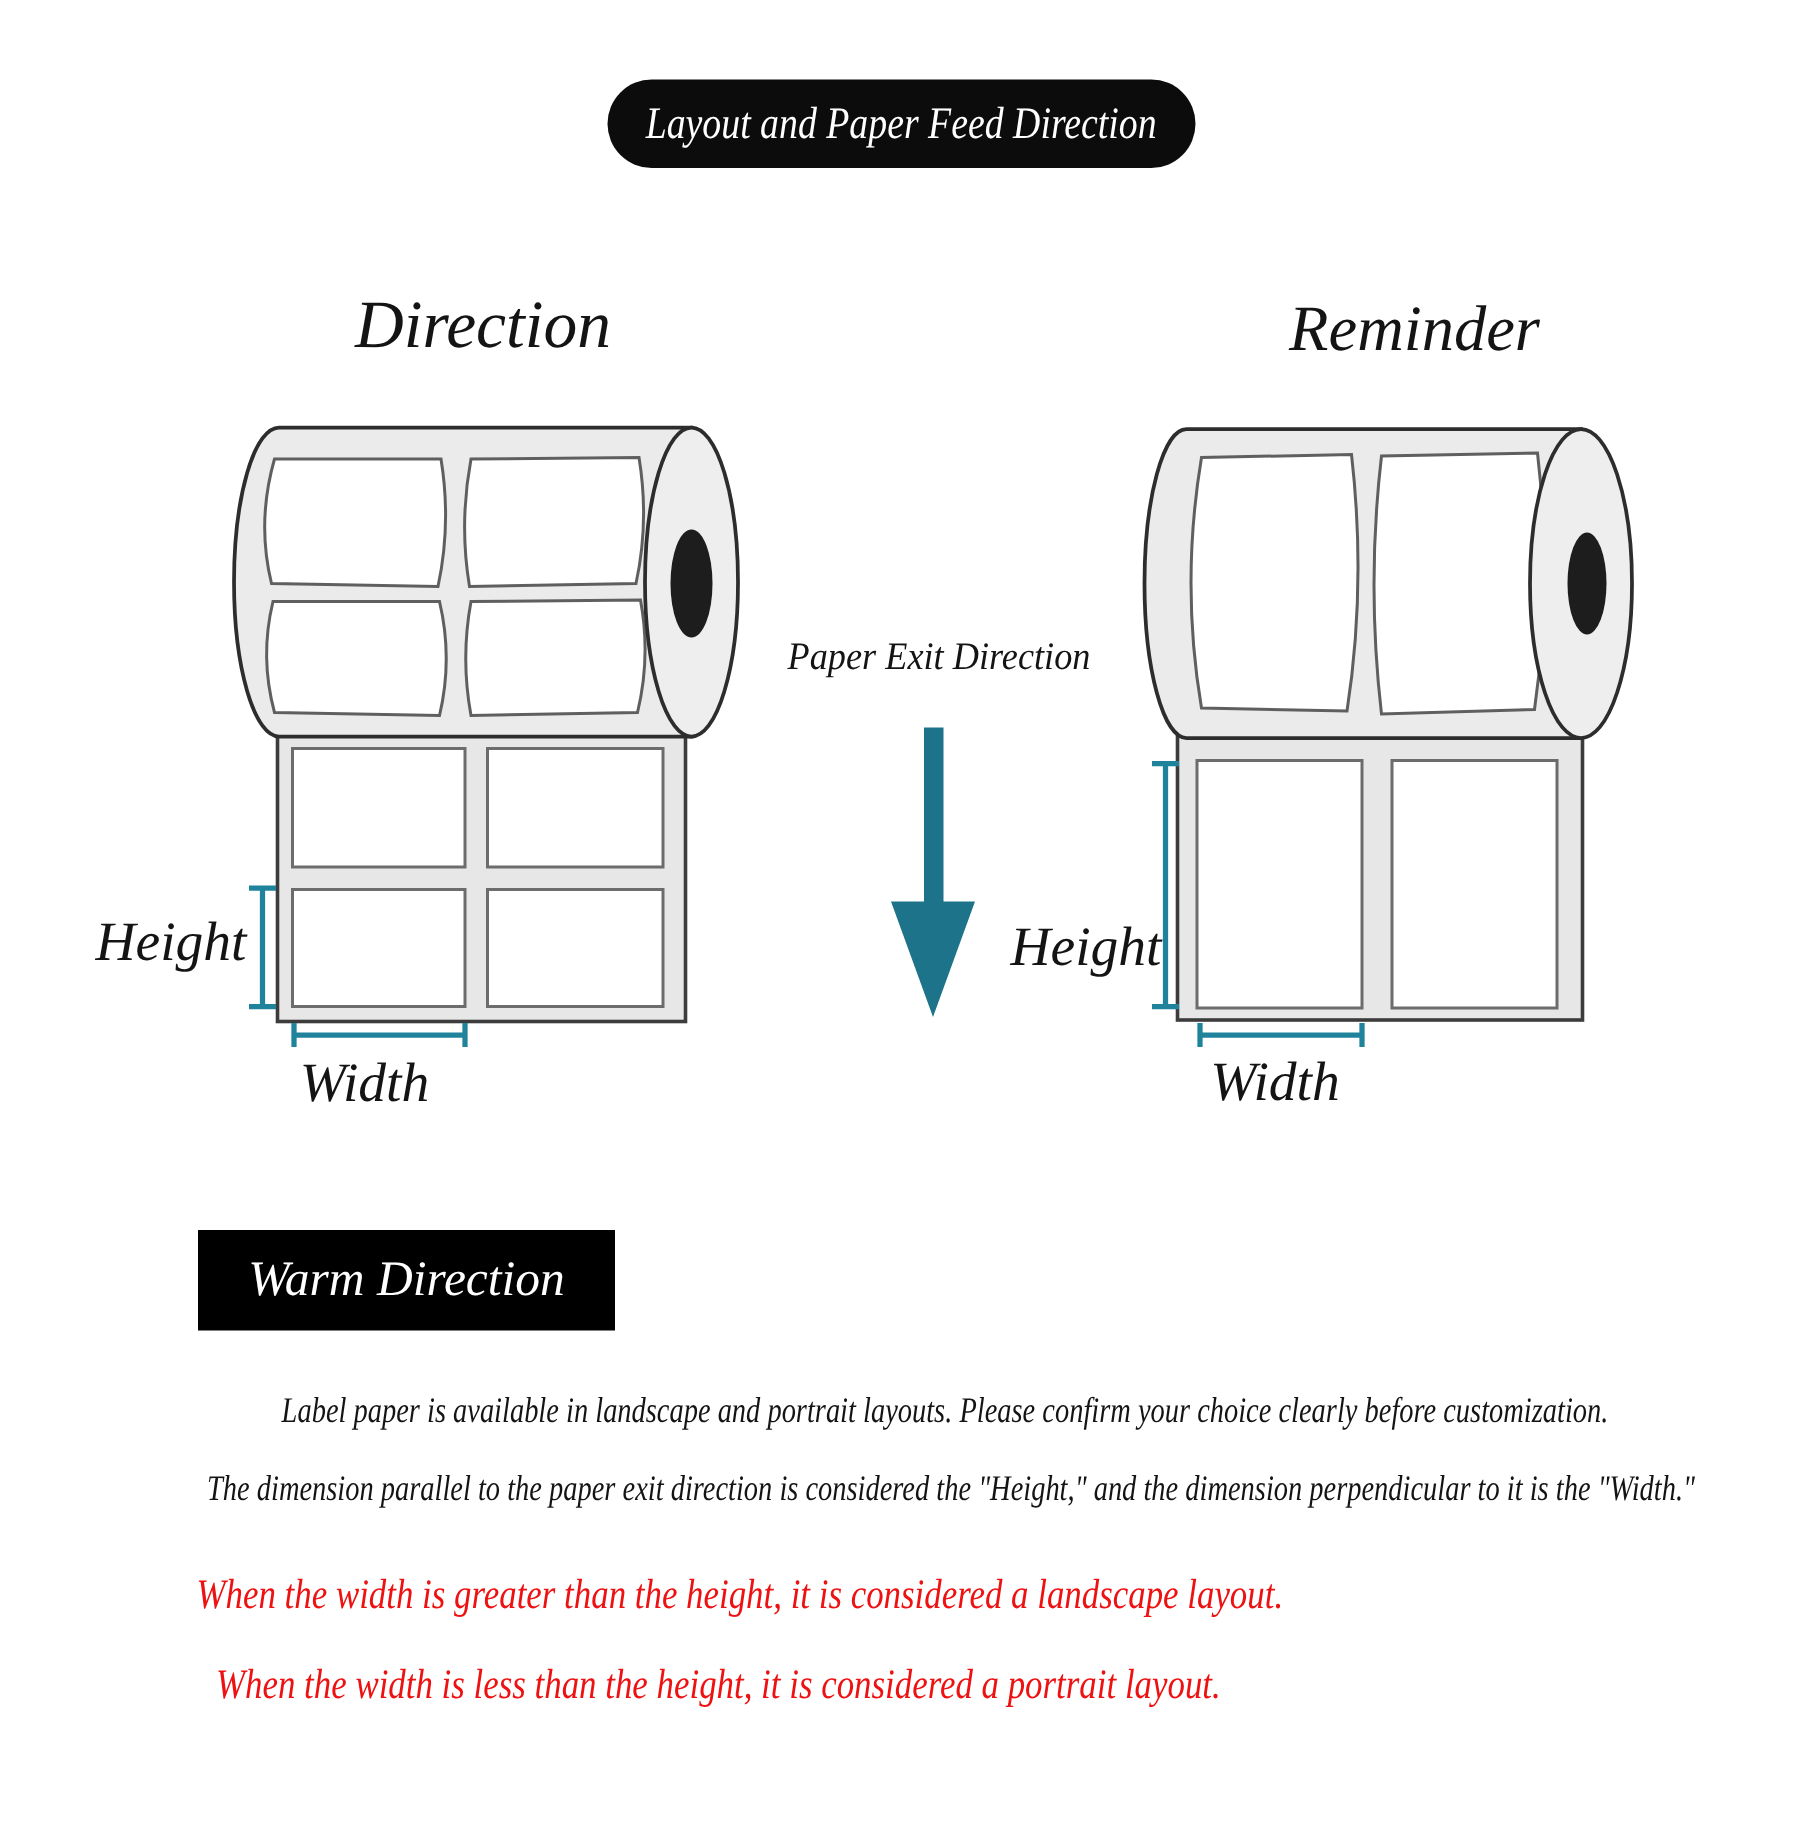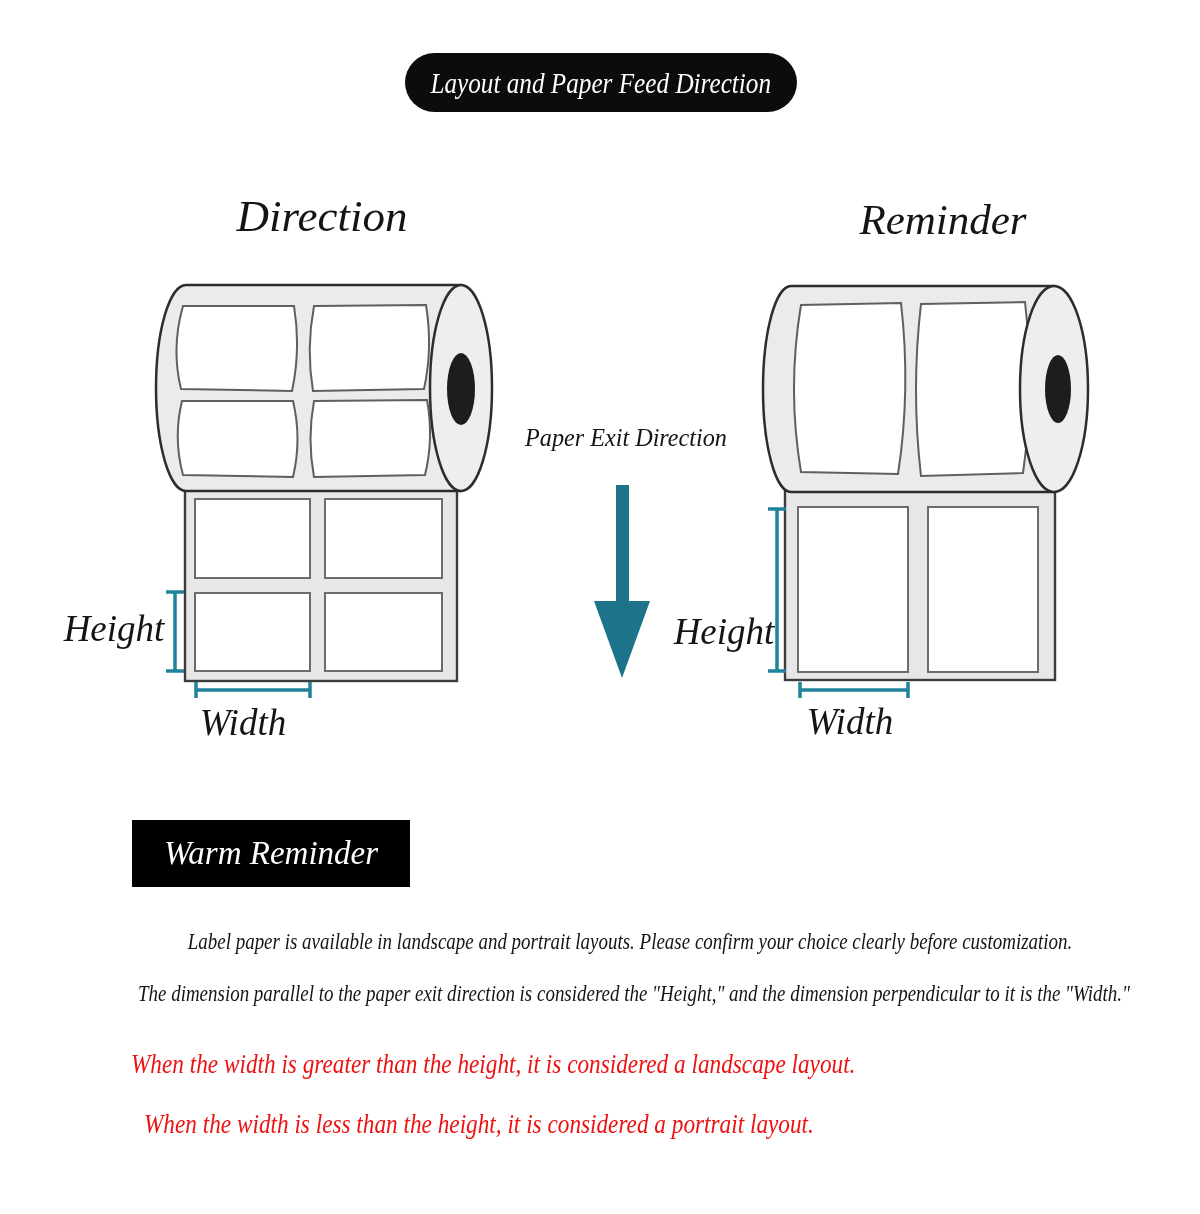--- a/index.html
+++ b/index.html
@@ -134,21 +134,21 @@
     <path class="measure" d="M 777 509 L 777 671 M 768 509 L 786 509 M 768 671 L 786 671"></path>
     <path class="measure" d="M 800 690 L 908 690 M 800 682 L 800 698 M 908 682 L 908 698"></path>
   </svg>
 
   <div class="abs measure-label lh-label">Height</div>
   <div class="abs measure-label lw-label">Width</div>
   <div class="abs measure-label ph-label">Height</div>
   <div class="abs measure-label pw-label">Width</div>
 
   <div class="abs reminder-box">
-    <span>Warm Reminder</span>
+    <span>Warm Direction</span>
   </div>
 
   <p class="abs para p1">Label paper is available in landscape and portrait layouts. Please confirm your choice clearly before customization.</p>
   <p class="abs para p2">The dimension parallel to the paper exit direction is considered the "Height," and the dimension perpendicular to it is the "Width."</p>
 
   <p class="abs warn w1">When the width is greater than the height, it is considered a landscape layout.</p>
   <p class="abs warn w2">When the width is less than the height, it is considered a portrait layout.</p>
 
 </main>
 

